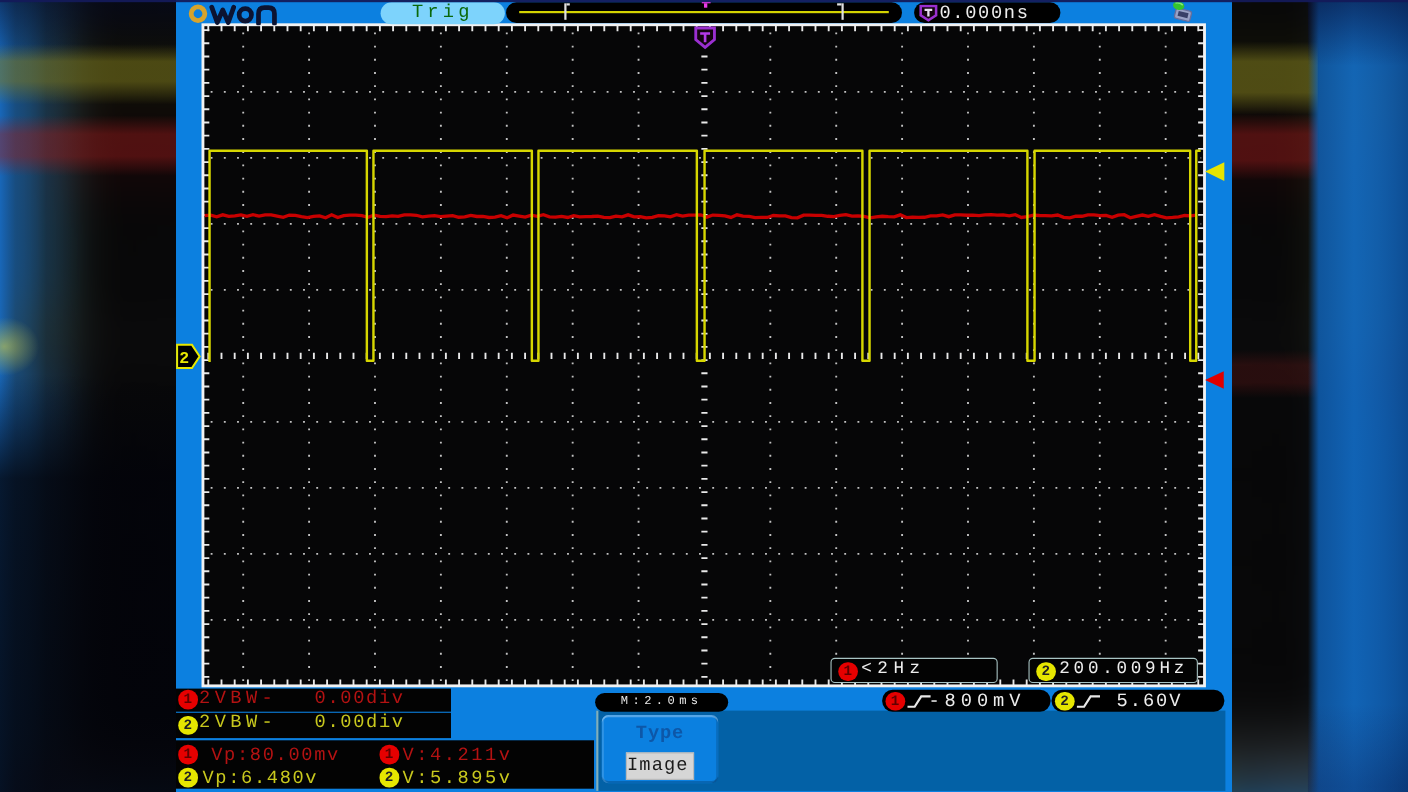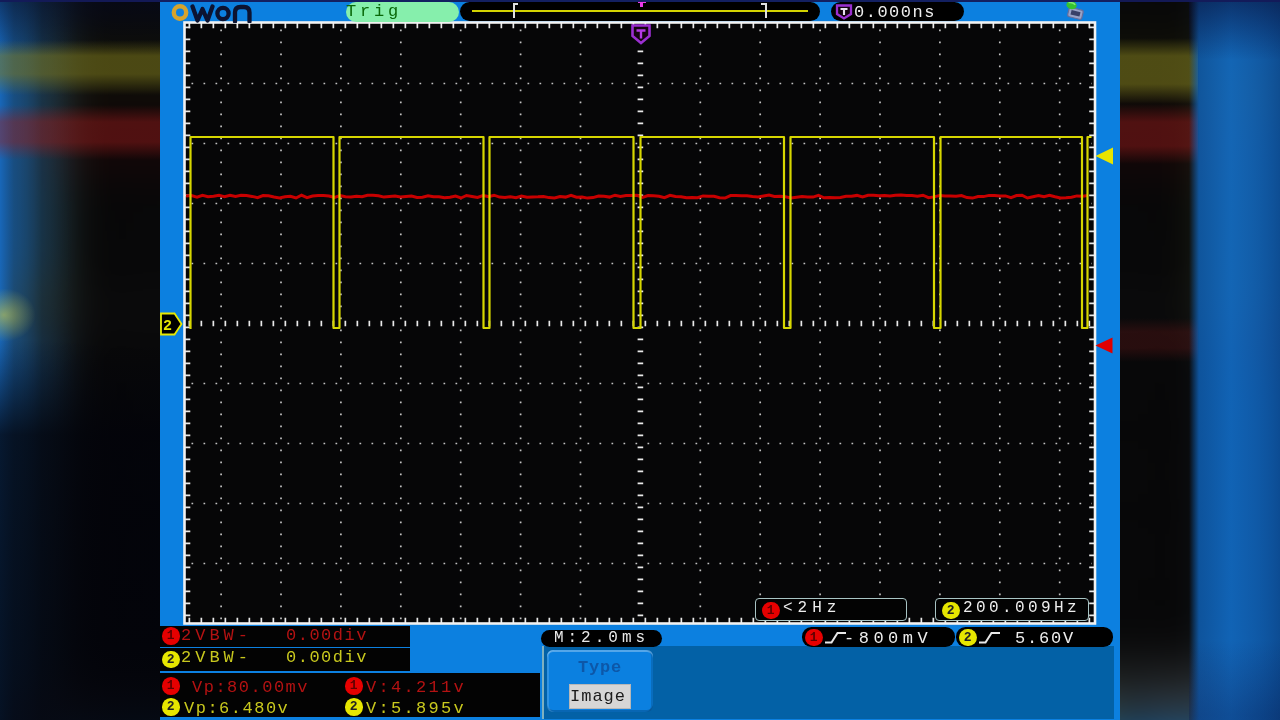--- a/index.html
+++ b/index.html
@@ -18,34 +18,34 @@
  linear-gradient(180deg, rgba(0,0,0,0) 38px, rgba(130,125,30,.55) 56px, rgba(130,125,30,.55) 84px, rgba(0,0,0,0) 104px),
  linear-gradient(180deg, rgba(0,0,0,0) 104px, rgba(155,28,28,.45) 122px, rgba(155,28,28,.45) 146px, rgba(0,0,0,0) 164px),
  linear-gradient(180deg, rgba(0,0,0,0) 318px, rgba(150,30,30,.22) 332px, rgba(150,30,30,.22) 348px, rgba(0,0,0,0) 362px);}
 .sideRc{position:absolute;left:1189px;top:0;width:91px;height:720px;
  background:
  linear-gradient(180deg, rgba(8,12,50,.55) 0px, rgba(0,0,0,0) 60px, rgba(0,0,0,0) 640px, rgba(8,20,70,.3) 715px),
  linear-gradient(90deg, rgba(0,0,0,0) 0px, rgba(14,100,190,.8) 10px, rgba(16,108,200,.85) 42px, rgba(11,80,160,.78) 91px);}
 .cc{position:absolute;width:17.5px;height:17.5px;border-radius:50%;font-size:13px;line-height:17.5px;text-align:center;font-weight:bold}
 .c1{background:#e60000;color:#600000}
 .c2{background:#e6e600;color:#222}
-.trigpill{left:186px;top:1.5px;width:113px;height:20.5px;background:#86efac;border-radius:10.5px;color:#096809;font-size:17px;letter-spacing:3.8px;line-height:20px}
+.trigpill{left:186px;top:1.5px;width:113px;height:20.5px;background:#7dd3fc;border-radius:10.5px;color:#096809;font-size:17px;letter-spacing:3.8px;text-align:center;line-height:20px}
 .tbar{left:300px;top:1.5px;width:360px;height:19.5px;background:#000;border-radius:10px}
 .tpill{left:671px;top:1.5px;width:133px;height:19.5px;background:#000;border-radius:10px}
 .wt{color:#ededed;font-size:17px;line-height:17px}
 .fbox{top:598px;height:22.5px;background:#030303;border:1.6px solid #a8c4c4;border-radius:4px;color:#ededed;font-size:16px;line-height:19px}
 .panel{left:382px;top:646px;width:572px;height:73px;background:#0361a6}
 .btn{background:#0b80e0;border-radius:6px;box-shadow:inset 0 2px 0 rgba(255,255,255,.3),inset 2px 0 0 rgba(255,255,255,.15),inset 0 -2px 0 rgba(0,0,0,.2),inset -2px 0 0 rgba(0,0,0,.15)}
 .bt{margin-top:8px;text-align:center;color:#0d57a8;font-size:17px;font-weight:bold;letter-spacing:.8px}
 .imgbox{margin:7px auto 0;width:62px;height:25px;background:#d6d6d6;color:#1a1a1a;font-size:17px;letter-spacing:1px;text-align:left;line-height:24px;border:1px solid #b8b8b8}
 .box{background:#030303}
 .rt{position:absolute;color:#b31212;font-size:17px;line-height:20px;letter-spacing:1.5px}
 .yt{position:absolute;color:#c8c81e;font-size:17px;line-height:20px;letter-spacing:1.5px}
 .srbox{left:253px;top:623.5px;width:128.5px;height:48.5px;background:#030303;border:2px solid #9fc0a2;border-radius:7px;color:#e8e8e8;font-size:17px;line-height:22px;text-align:center;letter-spacing:1px}
-.mpill{left:381px;top:629.5px;width:121px;height:17px;background:#000;border-radius:8.5px;color:#e8e8e8;font-size:16px;line-height:16px;text-align:center;letter-spacing:4px}
+.mpill{left:381px;top:629.5px;width:121px;height:17px;background:#000;border-radius:8.5px;color:#e8e8e8;font-size:11px;line-height:16px;text-align:center;letter-spacing:4px}
 .trigp{top:627px;height:19.5px;background:#000;border-radius:9.5px}
 .topline{position:absolute;left:0;top:0;width:1280px;height:2px;background:#141a5a;opacity:.95}
 </style></head>
 <body>
 <div id="root">
 <div class="scr" id="bgc">
 <svg class="abs" style="left:0;top:0" width="960" height="720" viewBox="0 0 960 720">
 <rect x="24.5" y="22.5" width="910.5" height="601.0" fill="#060607"></rect>
 <line x1="61.1" y1="29.5" x2="61.1" y2="620.5" stroke="#c2c2c2" stroke-width="1.7" stroke-dasharray="1.7 10.3"></line>
 <line x1="121.0" y1="29.5" x2="121.0" y2="620.5" stroke="#c2c2c2" stroke-width="1.7" stroke-dasharray="1.7 10.3"></line>

